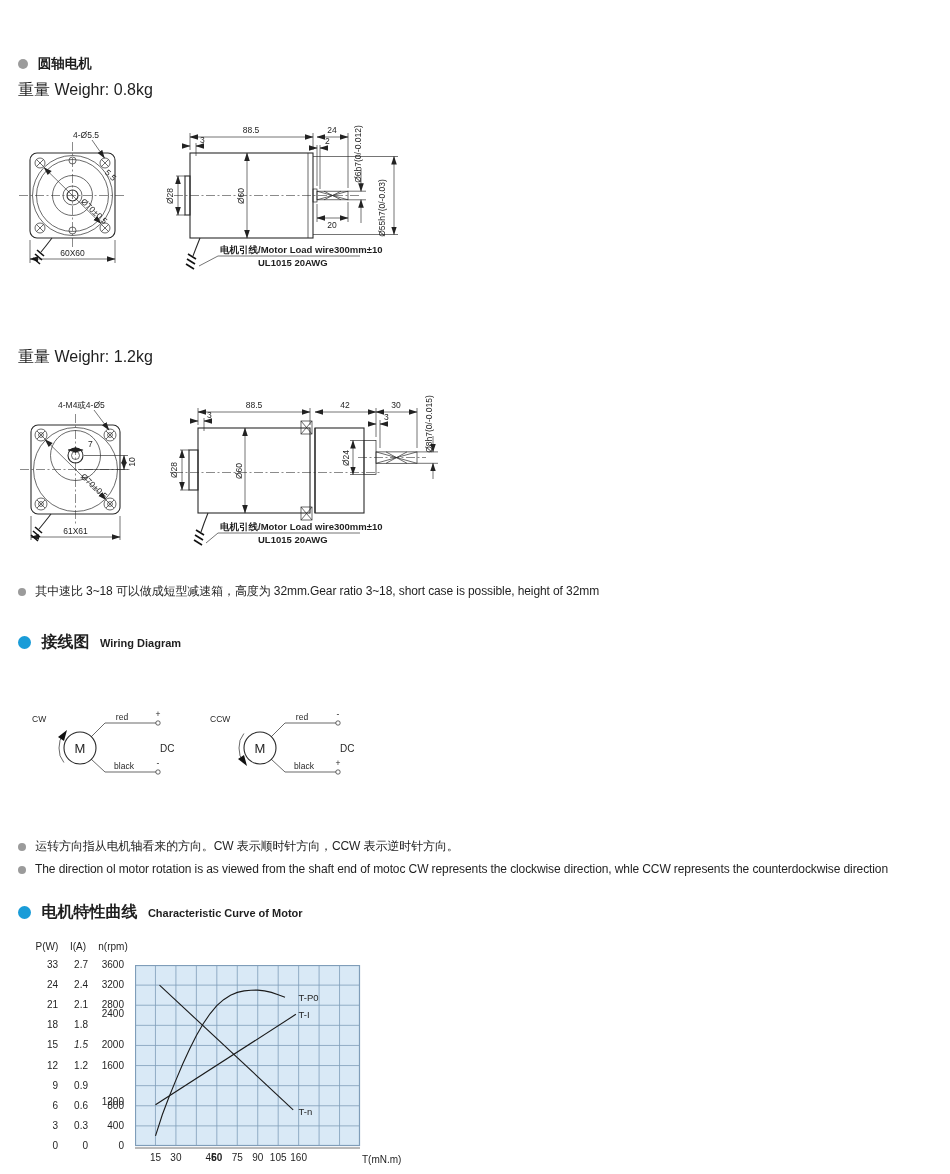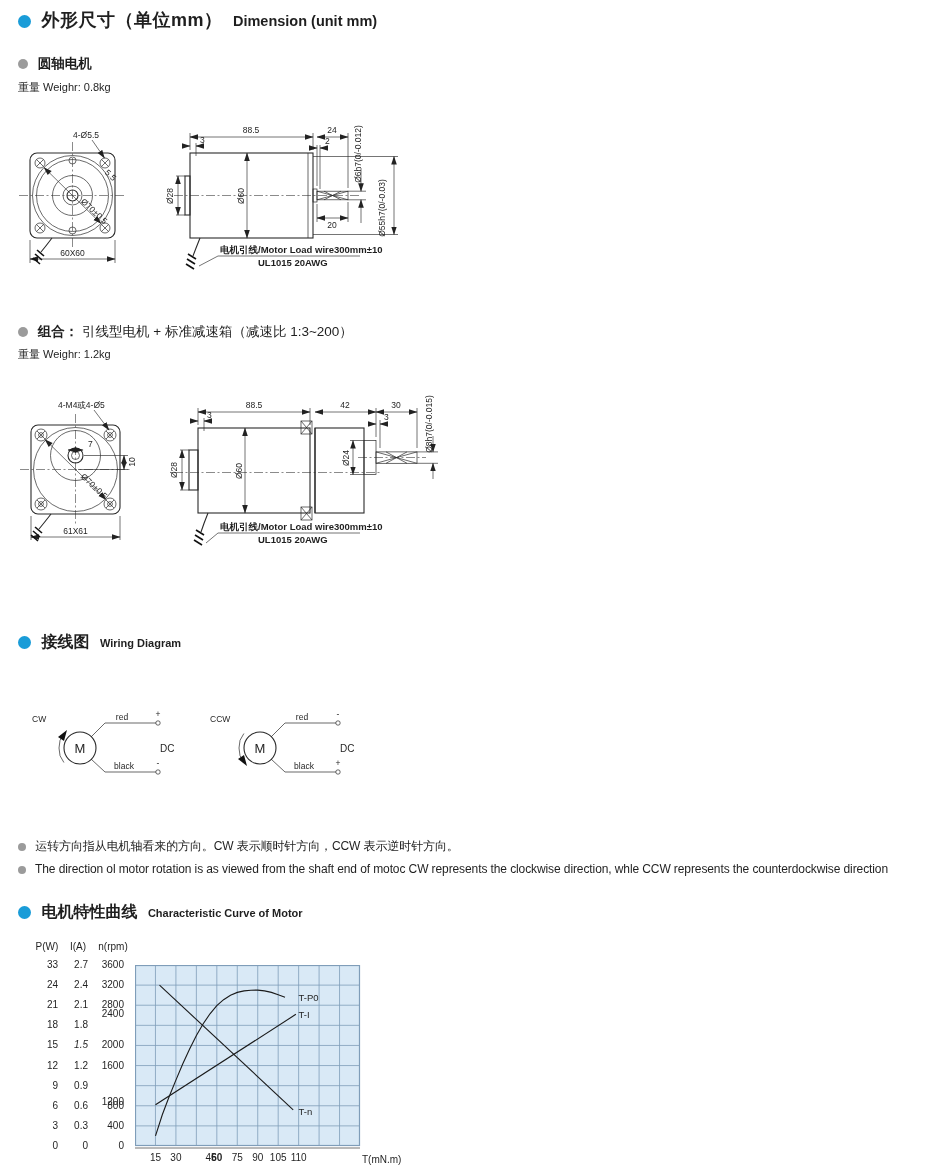--- a/index.html
+++ b/index.html
@@ -9,45 +9,40 @@
   .dot{display:inline-block;border-radius:50%;vertical-align:middle;margin-right:6px;}
   .dot-blue{width:13px;height:13px;background:#1a9cd8;}
   .dot-gray{width:10px;height:10px;background:#9b9b9b;}
   .dot-note{width:8px;height:8px;background:#9b9b9b;}
   .h1-cn{font-size:18px;font-weight:bold;letter-spacing:.5px;}
   .h1-en{font-size:14.5px;font-weight:bold;margin-left:6px;}
   .h2-cn{font-size:16px;font-weight:bold;}
   .h2-en{font-size:11px;font-weight:bold;margin-left:6px;}
   .sub{font-size:13.5px;}
   .sub b{font-weight:bold;}
-  .body-txt{font-size:11px;}
+  .body-txt{font-size:16px;}
   .note-txt{font-size:12px;letter-spacing:-0.1px;}
   svg text{font-family:"Liberation Sans","DejaVu Sans",sans-serif;fill:#1f1f1f;}
   svg .ln{stroke:#2a2a2a;stroke-width:1.1;fill:none;}
   svg .thin{stroke:#2a2a2a;stroke-width:.7;fill:none;}
   svg .dim{stroke:#2a2a2a;stroke-width:.65;fill:none;}
   svg .cl{stroke:#2a2a2a;stroke-width:.55;fill:none;stroke-dasharray:9 2.5 2 2.5;}
   svg .t{font-size:8.5px;}
   svg .tb{font-size:9.5px;font-weight:bold;}
   svg .hatch{stroke:#111;stroke-width:1.6;}
   #chart .ytick,#chart .xtick{position:absolute;font-size:10px;color:#1f1f1f;}
   #chart .yhead{position:absolute;font-size:10px;color:#1f1f1f;text-align:center;width:44px;}
   #chart .ytick{width:40px;text-align:right;}
   #chart .xtick{width:30px;text-align:center;}
 </style>
 </head>
 <body>
 
 <div id="page">
 
-  <div class="abs" style="left:18px;top:8px;">
-    <span class="dot dot-blue"></span>
-    <span class="h1-cn">外形尺寸（单位mm）</span>
-    <span class="h1-en">Dimension (unit mm)</span>
-  </div>
 
   <div class="abs sub" style="left:18px;top:55px;">
     <span class="dot dot-gray"></span>
     <b>圆轴电机</b>
   </div>
   <div class="abs body-txt" style="left:18px;top:80px;">重量 Weighr: 0.8kg</div>
 
   <svg class="abs" style="left:14px;top:112px;" width="420" height="178" viewBox="0 0 420 178">
     <defs>
       <marker id="d1aE" markerWidth="9" markerHeight="8" refX="8" refY="4" orient="auto" markerUnits="userSpaceOnUse">
@@ -138,25 +133,20 @@
         <path d="M174,142 l8,5"></path>
           <path d="M173,147 l8,5"></path>
           <path d="M172,152 l8,5"></path>
       </g>
       <path class="dim" d="M185,154 L204,144 H346"></path>
       <text class="tb" x="206" y="141">电机引线/Motor Load wire300mm±10</text>
       <text class="tb" x="244" y="154">UL1015 20AWG</text>
     </g>
   </svg>
 
-  <div class="abs sub" style="left:18px;top:323px;">
-    <span class="dot dot-gray"></span>
-    <b>组合：</b>
-    <span>引线型电机 + 标准减速箱（减速比 1:3~200）</span>
-  </div>
   <div class="abs body-txt" style="left:18px;top:347px;">重量 Weighr: 1.2kg</div>
 
   <svg class="abs" style="left:14px;top:388px;" width="440" height="182" viewBox="0 0 440 182">
     <defs>
       <marker id="d2aE" markerWidth="9" markerHeight="8" refX="8" refY="4" orient="auto" markerUnits="userSpaceOnUse">
           <path d="M0,1.2 L8.5,4 L0,6.8 z" fill="#222"></path>
         </marker>
       <marker id="d2aS" markerWidth="9" markerHeight="8" refX="0.5" refY="4" orient="auto" markerUnits="userSpaceOnUse">
           <path d="M8.5,1.2 L0,4 L8.5,6.8 z" fill="#222"></path>
         </marker>
@@ -252,20 +242,24 @@
         <path d="M182,142 l8,5"></path>
           <path d="M181,147 l8,5"></path>
           <path d="M180,152 l8,5"></path>
       </g>
       <path class="dim" d="M192,155 L204,145 H346"></path>
       <text class="tb" x="206" y="142">电机引线/Motor Load wire300mm±10</text>
       <text class="tb" x="244" y="155">UL1015 20AWG</text>
     </g>
   </svg>
 
+  <div class="abs note-txt" style="left:18px;top:583px;">
+    <span class="dot dot-note"></span>
+    <span>其中速比 3~18 可以做成短型减速箱，高度为 32mm.Gear ratio 3~18, short case is possible, height of 32mm</span>
+  </div>
 
   <div class="abs" style="left:18px;top:632px;">
     <span class="dot dot-blue"></span>
     <span class="h2-cn">接线图</span>
     <span class="h2-en">Wiring Diagram</span>
   </div>
 
   <svg class="abs" style="left:10px;top:700px;" width="420" height="100" viewBox="0 0 420 100">
 
     <g>
@@ -381,17 +375,17 @@
         <polyline fill="none" stroke="#1a1a1a" stroke-width="1.1" points="24.5,20.1 158.2,144.8"></polyline>
         <text x="163.6" y="149.8" font-size="9.5" fill="#1f1f1f">T-n</text>
       </svg>
       <div class="xtick" style="left: 140.455px; top: 214px;">15</div>
       <div class="xtick" style="left: 160.909px; top: 214px;">30</div>
       <div class="xtick" style="left: 196px; top: 214px;">45</div>
       <div class="xtick" style="left: 201.818px; top: 214px; font-weight: bold;">60</div>
       <div class="xtick" style="left: 222.273px; top: 214px;">75</div>
       <div class="xtick" style="left: 242.727px; top: 214px;">90</div>
       <div class="xtick" style="left: 263.182px; top: 214px;">105</div>
-      <div class="xtick" style="left: 283.636px; top: 214px;">110</div>
+      <div class="xtick" style="left: 283.636px; top: 214px;">160</div>
       <div class="xtick" style="left: 287px; top: 214px; margin-top: 46px;">135</div>
       <div class="xtick" style="width: 60px; left: 362px; top: 216px; text-align: left;">T(mN.m)</div>
     </div>
 </div>
 
 </body></html>

